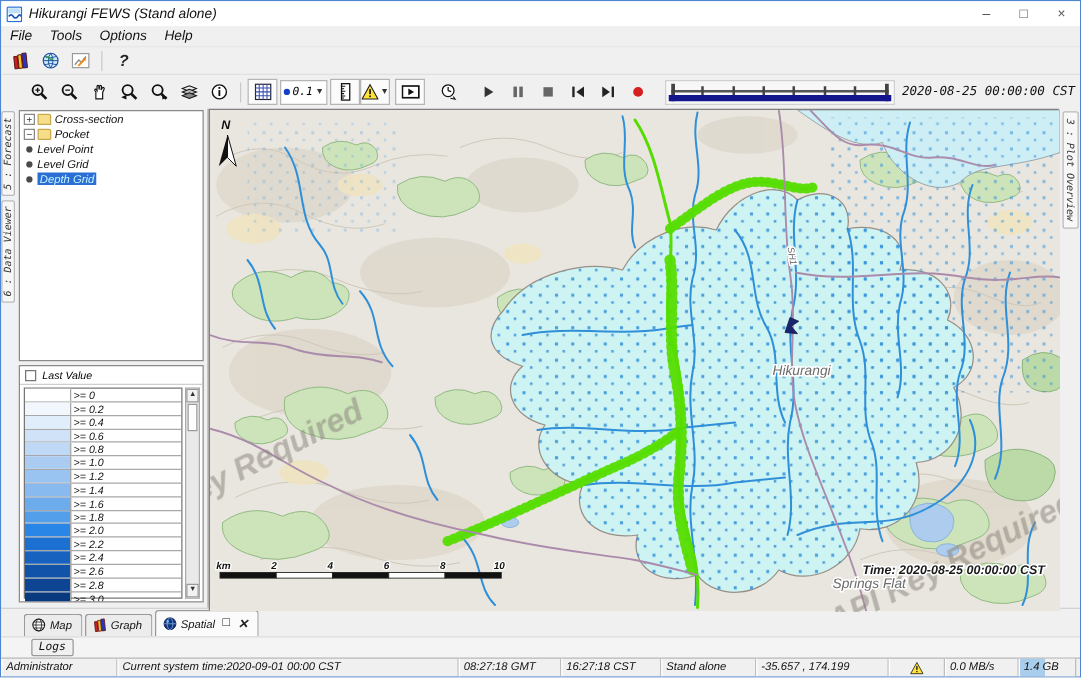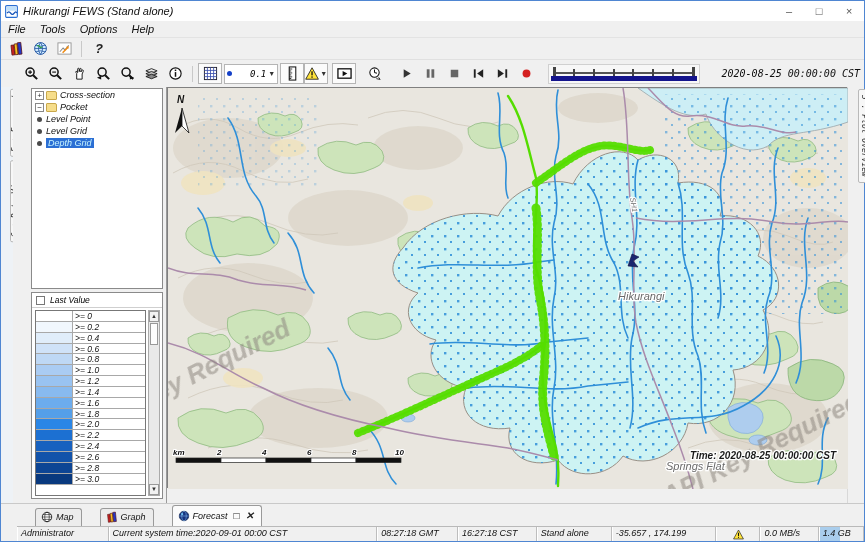--- a/index.html
+++ b/index.html
@@ -1,18 +1,18 @@
 <!DOCTYPE html>
 <html><head>
 <meta charset="utf-8">
 <style>
   *{margin:0;padding:0;box-sizing:border-box;font-family:"Liberation Sans",sans-serif;}
   html,body{width:865px;height:542px;overflow:hidden;background:#f0f0f0;}
   #win{width:865px;height:542px;border:1px solid #4f86d2;display:flex;flex-direction:column;background:#f0f0f0;position:relative;font-style:italic;}
-  .mono{font-family:"DejaVu Sans Mono",monospace;margin-left:16px;}
+  .mono{font-family:"DejaVu Sans Mono",monospace;}
   
   #titlebar{height:20px;background:#fff;display:flex;align-items:center;padding-left:4px;font-size:11px;color:#111;}
   #titlebar .appico{width:13px;height:13px;margin-right:5px;}
   #titlebar .tspacer{flex:1;}
   .winbtn{width:30px;height:18px;display:flex;align-items:center;justify-content:center;color:#555;font-size:11px;}
   
   #menubar{height:17px;background:#f0f0f0;display:flex;align-items:center;font-size:11px;border-bottom:1px solid #e3e3e3;}
   #menubar span{padding:1px 7px;color:#111;}
   
   .tbrow{display:flex;align-items:center;background:#f0f0f0;}
@@ -634,26 +634,29 @@
     <span class="btab mono">
       <svg>
           <use href="#i-books"></use>
         </svg>
       <span>Graph</span>
     </span>
     <span class="btab mono active">
       <svg>
           <use href="#i-globedark"></use>
         </svg>
-      <span>Forecast</span>
+      <span>Spatial</span>
       <span class="mini">□</span>
       <span class="mini">✕</span>
     </span>
   </div>
 
+  <div id="logsrow">
+    <span id="logsbtn" class="mono">Logs</span>
+  </div>
 
   <div id="statusbar" class="mono">
     <span class="cell" style="width:93px">Administrator</span>
     <span class="cell" style="width:273px">Current system time:2020-09-01 00:00 CST</span>
     <span class="cell" style="width:82px">08:27:18 GMT</span>
     <span class="cell" style="width:80px">16:27:18 CST</span>
     <span class="cell" style="width:76px">Stand alone</span>
     <span class="cell" style="width:106px">-35.657 , 174.199</span>
     <span class="cell warn" style="width:45px">
         <svg>

